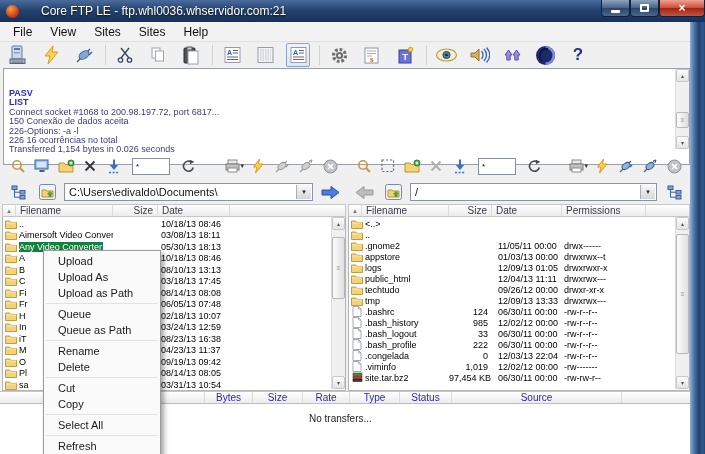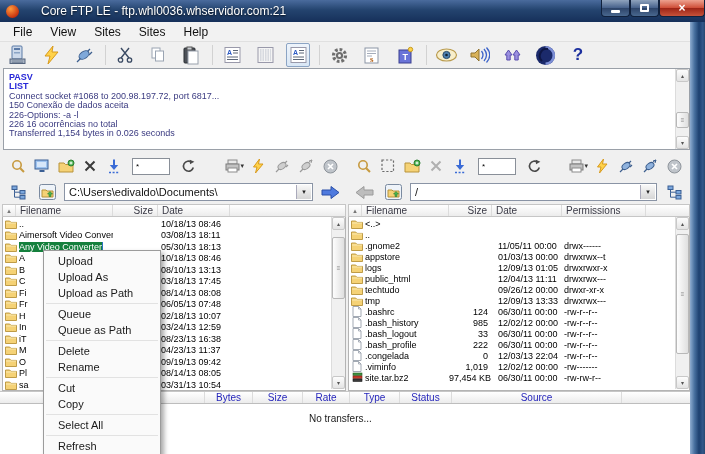--- a/index.html
+++ b/index.html
@@ -28,22 +28,22 @@
   .menu-item { padding:6px 9px; }
 
   
   .toolbar { position:absolute; top:42px; left:0; width:690px; height:26px; display:flex; align-items:center; padding-left:6px; }
   .tbtn { width:24px; height:24px; display:flex; align-items:center; justify-content:center; margin-right:9px; }
   .tbtn.pressed { border:1px solid #8ba4c4; background:linear-gradient(#eef4fb,#d9e7f5); border-radius:2px; }
   .tsep { width:1px; height:20px; background:#d2d2d2; margin:0 7px 0 0; }
   .help-q { color:#1b2f9e; font-weight:bold; font-size:17px; }
 
   
-  .logarea { position:absolute; top:68px; left:3px; width:687px; height:82px; background:#fff;
-    border:1px solid #9aa0a8; padding:4px 18px 2px 5px; font-size:9px; line-height:9.4px; color:#3a3a80; overflow:hidden; }
+  .logarea { position:absolute; top:68px; left:3px; width:687px; height:97px; background:#fff;
+    border:1px solid #9aa0a8; padding:20px 18px 2px 5px; font-size:9px; line-height:9.4px; color:#3a3a80; overflow:hidden; }
   .logline.command { color:#2828d8; font-weight:bold; }
 
   
   .sbar { position:absolute; width:14px; background:#f0f0f0; border-left:1px solid #dcdcdc;
     display:flex; flex-direction:column; }
   .sarrow { height:13px; display:flex; align-items:center; justify-content:center; font-size:6px; color:#555;
     background:linear-gradient(#fdfdfd,#e3e3e3); border:1px solid #c8c8c8; border-radius:2px; }
   .strack { flex:1; position:relative; }
   .sthumb { position:absolute; left:0; right:0; background:linear-gradient(90deg,#fdfdfd,#dfdfdf);
     border:1px solid #b8b8b8; border-radius:2px; display:flex; align-items:center; justify-content:center;
@@ -882,22 +882,22 @@
   </div>
 
   <div class="ctx" id="ctxmenu">
       <div class="ctx-item">Upload</div>
       <div class="ctx-item">Upload As</div>
       <div class="ctx-item">Upload as Path</div>
       <div class="ctx-sep"></div>
       <div class="ctx-item">Queue</div>
       <div class="ctx-item">Queue as Path</div>
       <div class="ctx-sep"></div>
+      <div class="ctx-item">Rename</div>
       <div class="ctx-item">Delete</div>
-      <div class="ctx-item">Rename</div>
       <div class="ctx-sep"></div>
       <div class="ctx-item">Cut</div>
       <div class="ctx-item">Copy</div>
       <div class="ctx-sep"></div>
       <div class="ctx-item">Select All</div>
       <div class="ctx-sep"></div>
       <div class="ctx-item">Refresh</div>
     </div>
 
   <div class="aero-right"></div>

